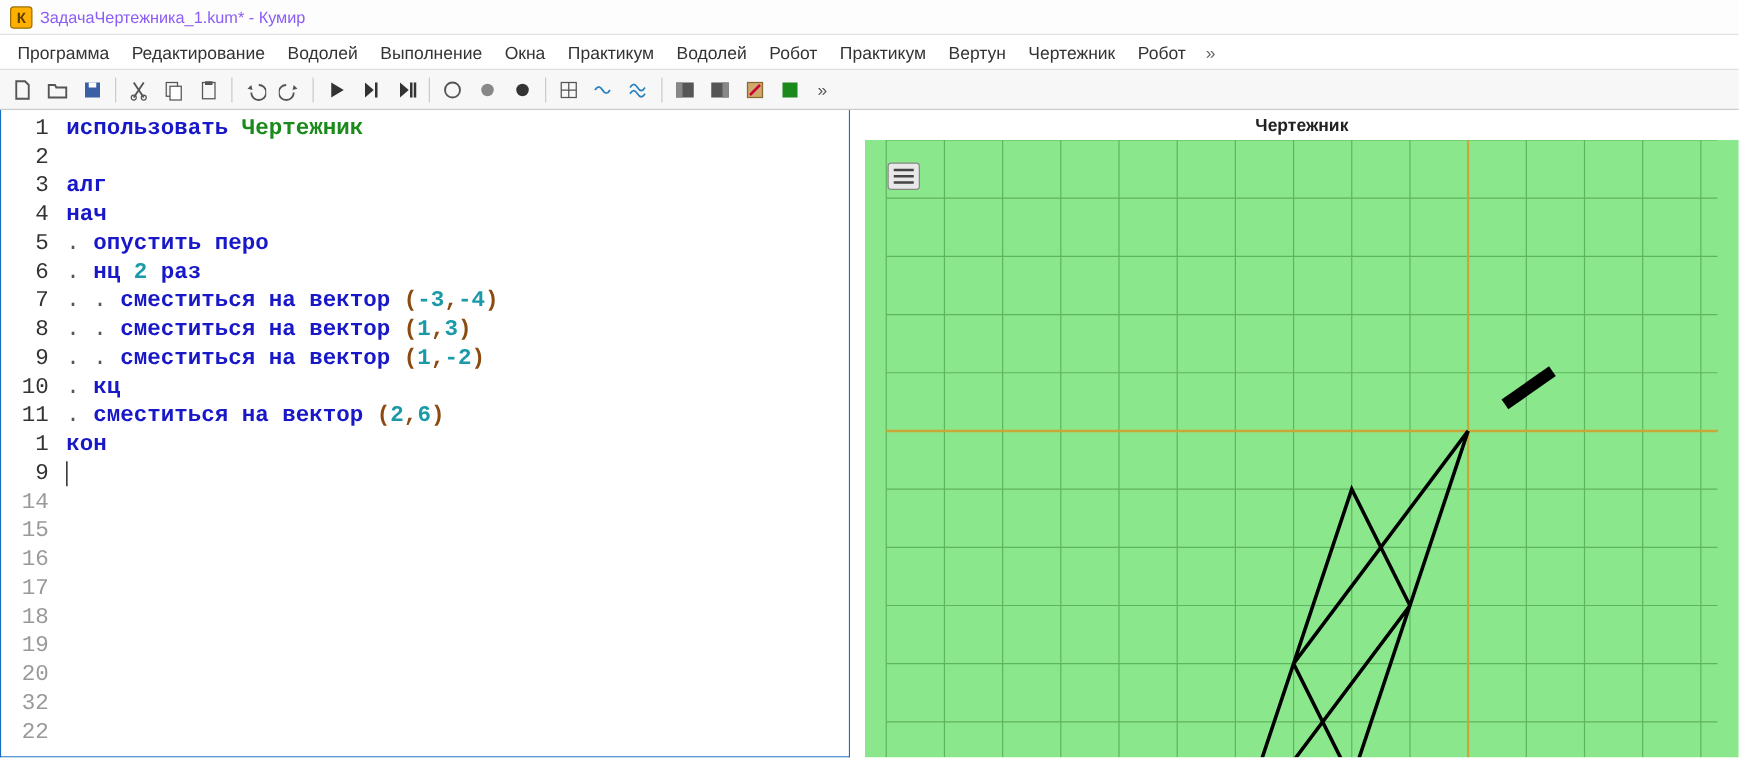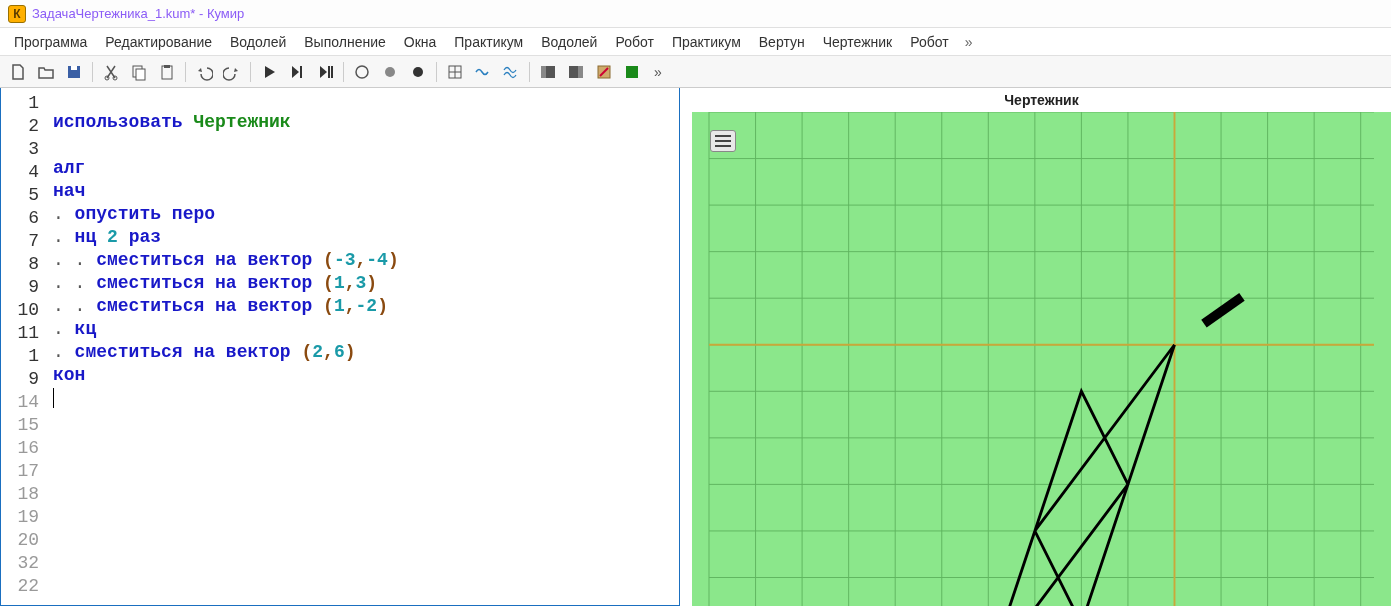--- a/index.html
+++ b/index.html
@@ -92,21 +92,20 @@
     user-select: none;
     background: #fff;
   }
   .gutter .ln { height: 23px; }
   .gutter .ln.active { color: #333; }
   .code {
     flex: 1;
     padding: 4px 6px;
     background: #fff;
     white-space: pre;
-    margin-top: 19px;
   }
   .code .line { height: 23px; }
   .kw { color: #1818c8; font-weight: bold; }
   .mod { color: #1a8a1a; font-weight: bold; }
   .num { color: #1a9aa8; font-weight: bold; }
   .punc { color: #8a4a10; font-weight: bold; }
   .dot { color: #555; }
   .cursor {
     display: inline-block;
     width: 1px; height: 20px;

